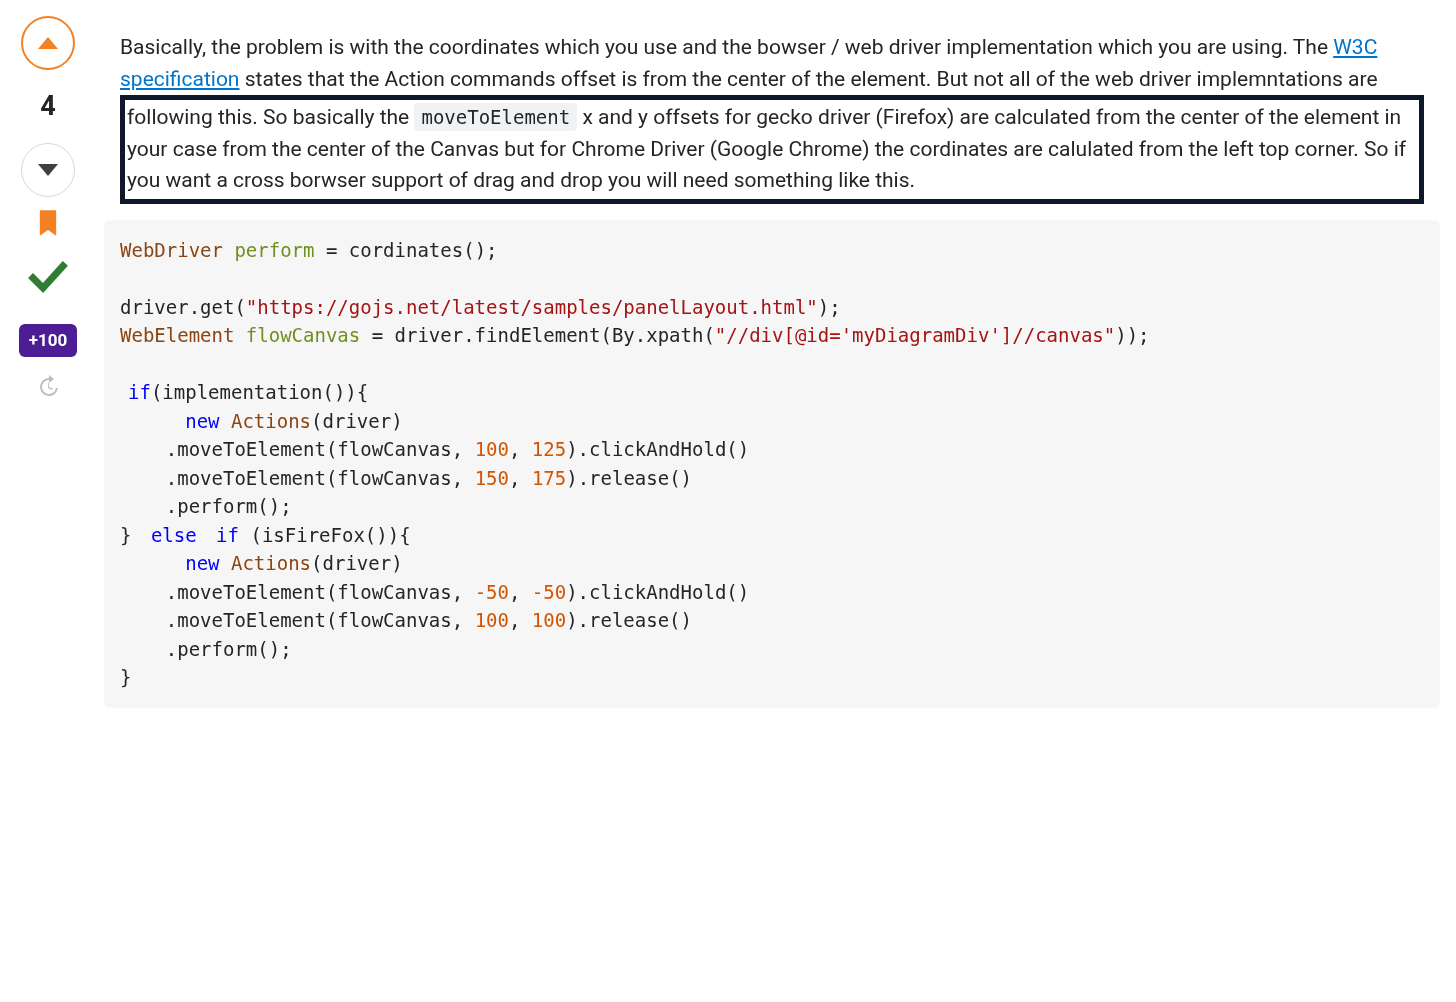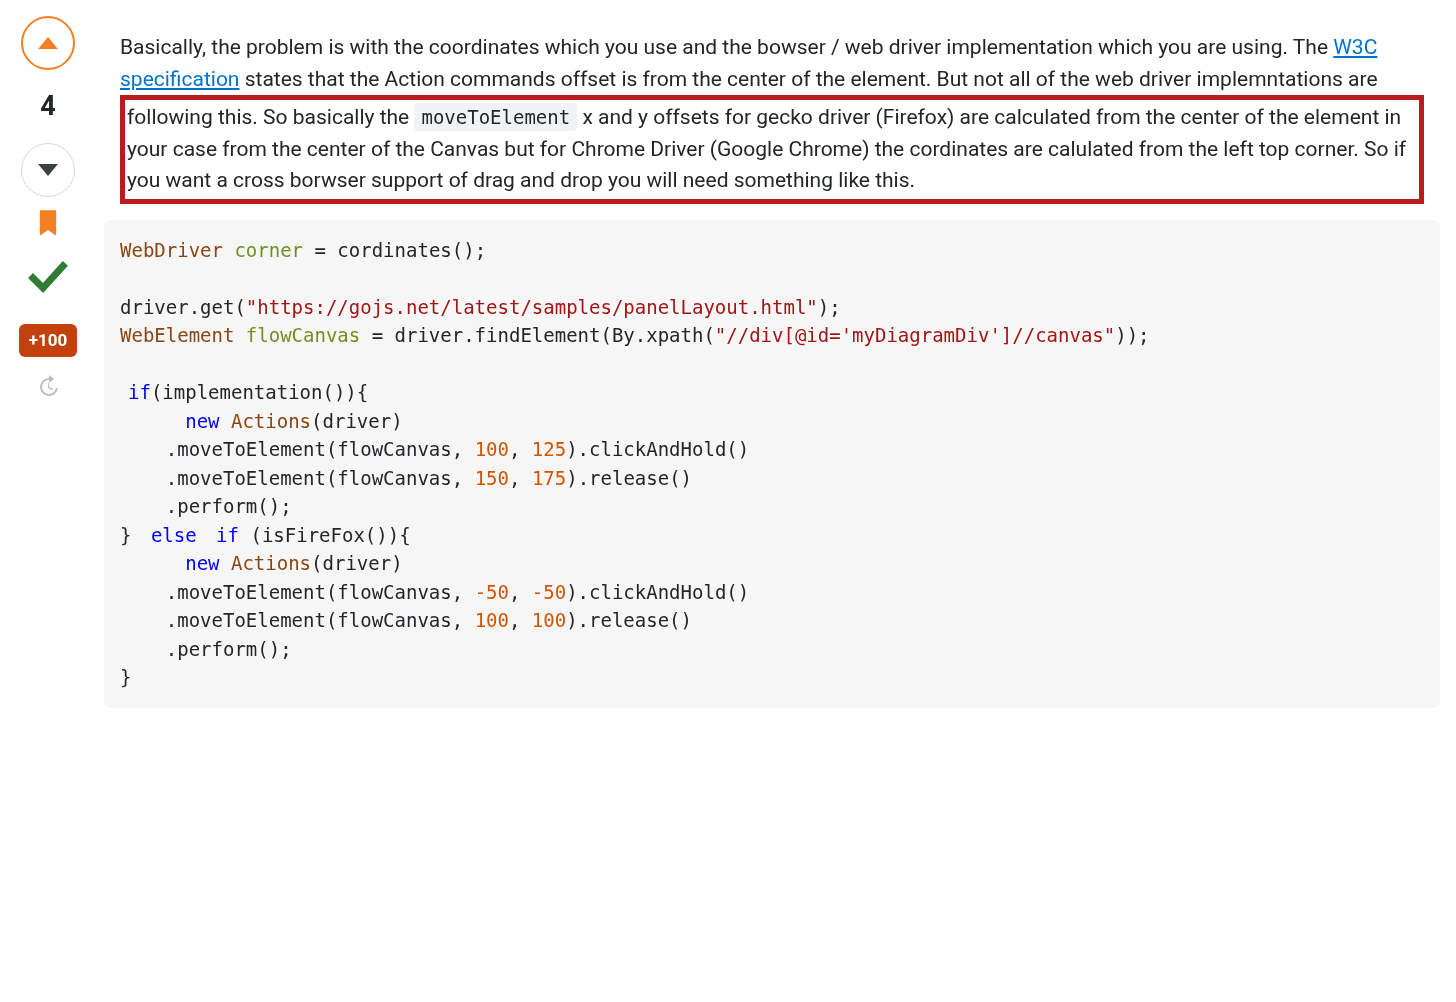--- a/index.html
+++ b/index.html
@@ -53,21 +53,21 @@
     }
     .vote-count {
       font-size: 27px;
       font-weight: 700;
       color: #232629;
       margin: 4px 0;
     }
     .bookmark-icon svg { width: 22px; height: 28px; }
     .accept-icon svg { width: 40px; height: 40px; }
     .bounty-badge {
-      background: #c2410c;
+      background: #4c1d95;
       color: #fff;
       font-size: 17px;
       font-weight: 700;
       padding: 4px 10px;
       border-radius: 6px;
       margin-top: 4px;
     }
     .history-icon {
       color: #babfc4;
       margin-top: 6px;
@@ -85,21 +85,21 @@
       text-decoration: underline;
     }
     .prose code.inline {
       background: #f1f2f3;
       padding: 3px 7px;
       border-radius: 4px;
       font-family: ui-monospace, SFMono-Regular, "SF Mono", Menlo, Consolas, monospace;
       font-size: 19px;
     }
     .highlight-box {
-      border: 5px solid #b91c1c;
+      border: 5px solid #0f172a;
       padding: 2px 2px;
       display: block;
     }
     pre.codeblock {
       background: #f6f6f6;
       padding: 16px;
       border-radius: 6px;
       overflow-x: auto;
       font-family: ui-monospace, SFMono-Regular, "SF Mono", Menlo, Consolas, monospace;
       font-size: 19px;
@@ -147,21 +147,21 @@
     </span>
   </div>
 
   <div class="content-col">
     <div class="prose">
       <p style="margin:16px;">
         <span>Basically, the problem is with the coordinates which you use and the bowser / web driver implementation which you are using. The </span><a href="#">W3C specification</a><span> states that the Action commands offset is from the center of the element. But not all of the web driver implemntations are </span><span class="highlight-box"><span>following this. So basically the </span><code class="inline">moveToElement</code><span> x and y offsets for gecko driver (Firefox) are calculated from the center of the element in your case from the center of the Canvas but for Chrome Driver (Google Chrome) the cordinates are calulated from the left top corner. So if you want a cross borwser support of drag and drop you will need something like this.</span></span>
       </p>
     </div>
 
-    <pre class="codeblock"><span class="tok-brown">WebDriver</span> <span class="tok-var">corner</span><span> = cordinates();</span>
+    <pre class="codeblock"><span class="tok-brown">WebDriver</span> <span class="tok-var">perform</span><span> = cordinates();</span>
 
 <span>driver.get(</span><span class="tok-str">"https://gojs.net/latest/samples/panelLayout.html"</span><span>);</span>
 <span class="tok-brown">WebElement</span> <span class="tok-var">flowCanvas</span><span> = driver.findElement(By.xpath(</span><span class="tok-str">"//div[@id='myDiagramDiv']//canvas"</span><span>));</span>
 
 <span class="tok-kw">if</span><span>(implementation()){</span>
 <span>     </span><span class="tok-kw">new</span> <span class="tok-brown">Actions</span><span>(driver)</span>
 <span>    </span><span>.moveToElement(flowCanvas, </span><span class="tok-num">100</span><span>, </span><span class="tok-num">125</span><span>).clickAndHold()</span>
 <span>    </span><span>.moveToElement(flowCanvas, </span><span class="tok-num">150</span><span class="tok-num" style="visibility:hidden">0</span><span style="margin-left:-0.6em">, </span><span class="tok-num">175</span><span>).release()</span>
 <span>    </span><span>.perform();</span>
 <span>} </span><span class="tok-kw">else</span><span> </span><span class="tok-kw">if</span><span> (isFireFox()){</span>

